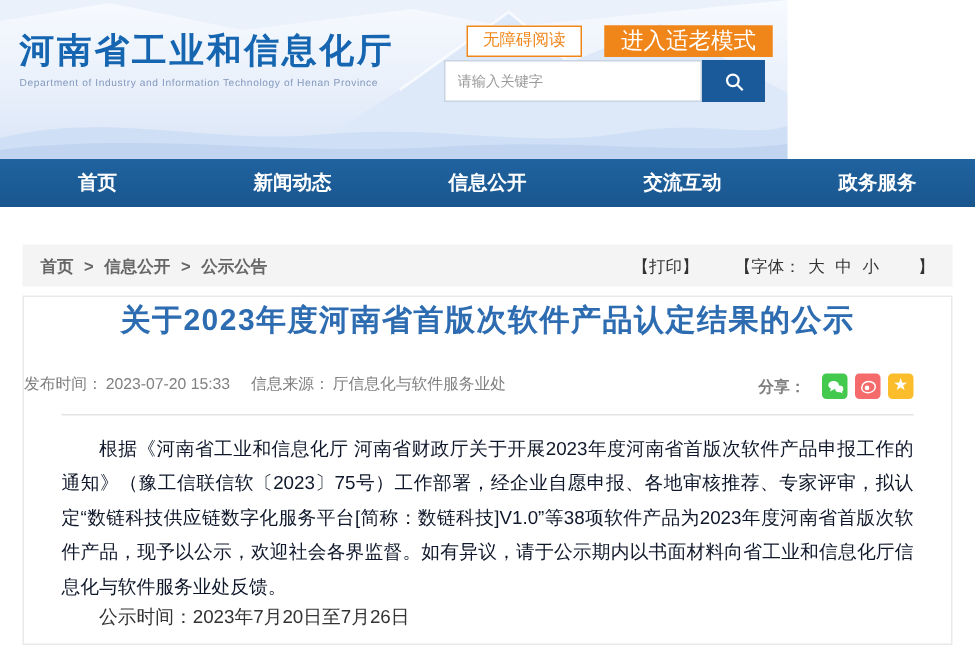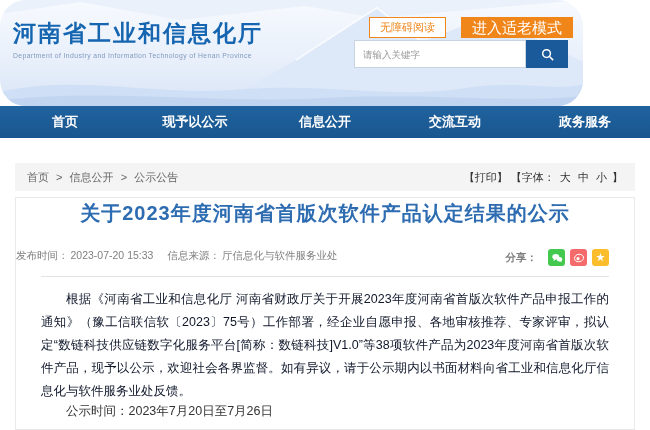--- a/index.html
+++ b/index.html
@@ -1,21 +1,21 @@
 <!DOCTYPE html>
 <html><head>
 <meta charset="utf-8">
 <style>
   * { margin:0; padding:0; box-sizing:border-box; }
   html,body { width:650px; height:430px; overflow:hidden; background:#fff;
     font-family:"Liberation Sans","DejaVu Sans",sans-serif; }
 
   
-  .banner { position:relative; width:583px; height:106px;
-    background:linear-gradient(180deg,#f7fafe 0%,#e9f0fb 55%,#d8e4f6 100%); overflow:hidden;border-radius:26px; }
+  .banner { position:relative; width:525px; height:106px;
+    background:linear-gradient(180deg,#f7fafe 0%,#e9f0fb 55%,#d8e4f6 100%); overflow:hidden; }
   .banner svg.mountains { position:absolute; left:0; top:0; width:100%; height:100%; }
   .logo { position:absolute; left:13px; top:18px; z-index:2; }
   .logo .cn { font-size:23px; font-weight:bold; color:#1565b0; letter-spacing:2px; }
   .logo .en { font-size:6.8px; color:#8399bd; margin-top:3px; letter-spacing:.4px; }
 
   .mode-buttons { position:absolute; right:10px; top:17px; z-index:2; display:flex;gap:15px; }
   .btn-access { height:21px; padding:0 10px; background:#fff; border:1px solid #f08519;
     color:#f08519; font-size:11px; line-height:19px; cursor:pointer; }
   .btn-elder { height:21px; padding:0 10px; background:#f08519; border:1px solid #f08519;
     color:#fff; font-size:15px; line-height:19px; cursor:pointer; }
@@ -30,25 +30,25 @@
 
   
   .nav { width:650px; height:32px; background:linear-gradient(180deg,#20639f,#19568f);
     display:flex; }
   .nav-item { flex:1; text-align:center; line-height:32px; color:#fff; font-size:13px;
     font-weight:bold; cursor:pointer; }
 
   
   .crumb-wrap { margin:25px 15px 0; height:28px; background:#f4f4f4;
     display:flex; align-items:center; justify-content:space-between; padding:0 12px; }
-  .crumb { font-size:11px; color:#666; }
+  .crumb { font-size:11px; color:#666;font-weight:bold; }
   .crumb span { cursor:pointer; }
   .crumb .sep { margin:0 4px; cursor:default; }
   .page-tools { font-size:11px; color:#333; }
-  .page-tools span { cursor:pointer; }
+  .page-tools span { cursor:pointer;margin-left:21px; }
   .page-tools .fs { margin:0 2px; }
 
   
   .card { margin:6px 15px 0; height:233px; background:#fff; border:1px solid #e9e9e9;
     overflow:hidden; }
   .art-title { margin-top:2px; text-align:center; font-size:20px; font-weight:bold;
     color:#2d6cb1; letter-spacing:1px; }
   .meta-row { position:relative; margin-top:22px; height:18px; }
   .meta-center { text-align:left; font-size:10.5px; color:#808080; }
   .meta-center b { font-weight:normal; margin-right:2px; }
@@ -98,21 +98,21 @@
           <circle cx="10.5" cy="10.5" r="6.2"></circle>
           <line x1="15.2" y1="15.2" x2="21" y2="21"></line>
         </svg>
       </span>
     </button>
   </div>
 </div>
 
 <div class="nav">
   <div class="nav-item">首页</div>
-  <div class="nav-item">现予以公示</div>
+  <div class="nav-item">新闻动态</div>
   <div class="nav-item">信息公开</div>
   <div class="nav-item">交流互动</div>
   <div class="nav-item">政务服务</div>
 </div>
 
 <div class="crumb-wrap">
   <div class="crumb">
     <span>首页</span>
     <span class="sep">&gt;</span>
     <span>信息公开</span>

